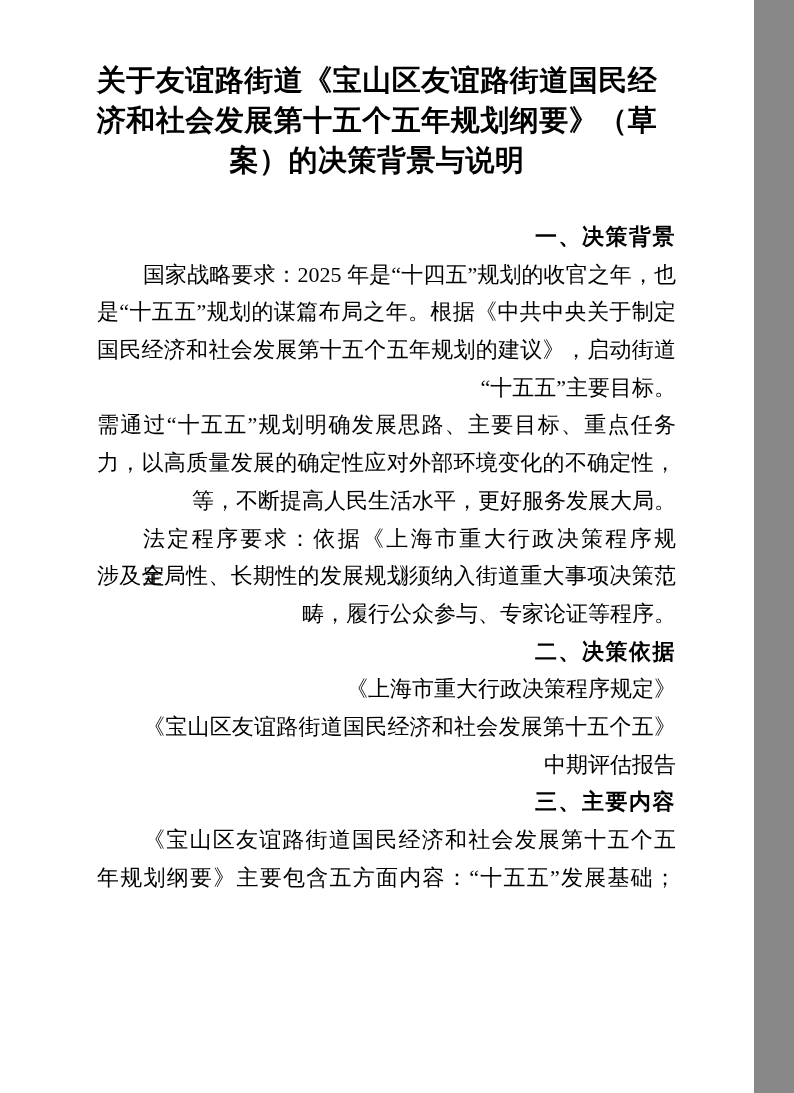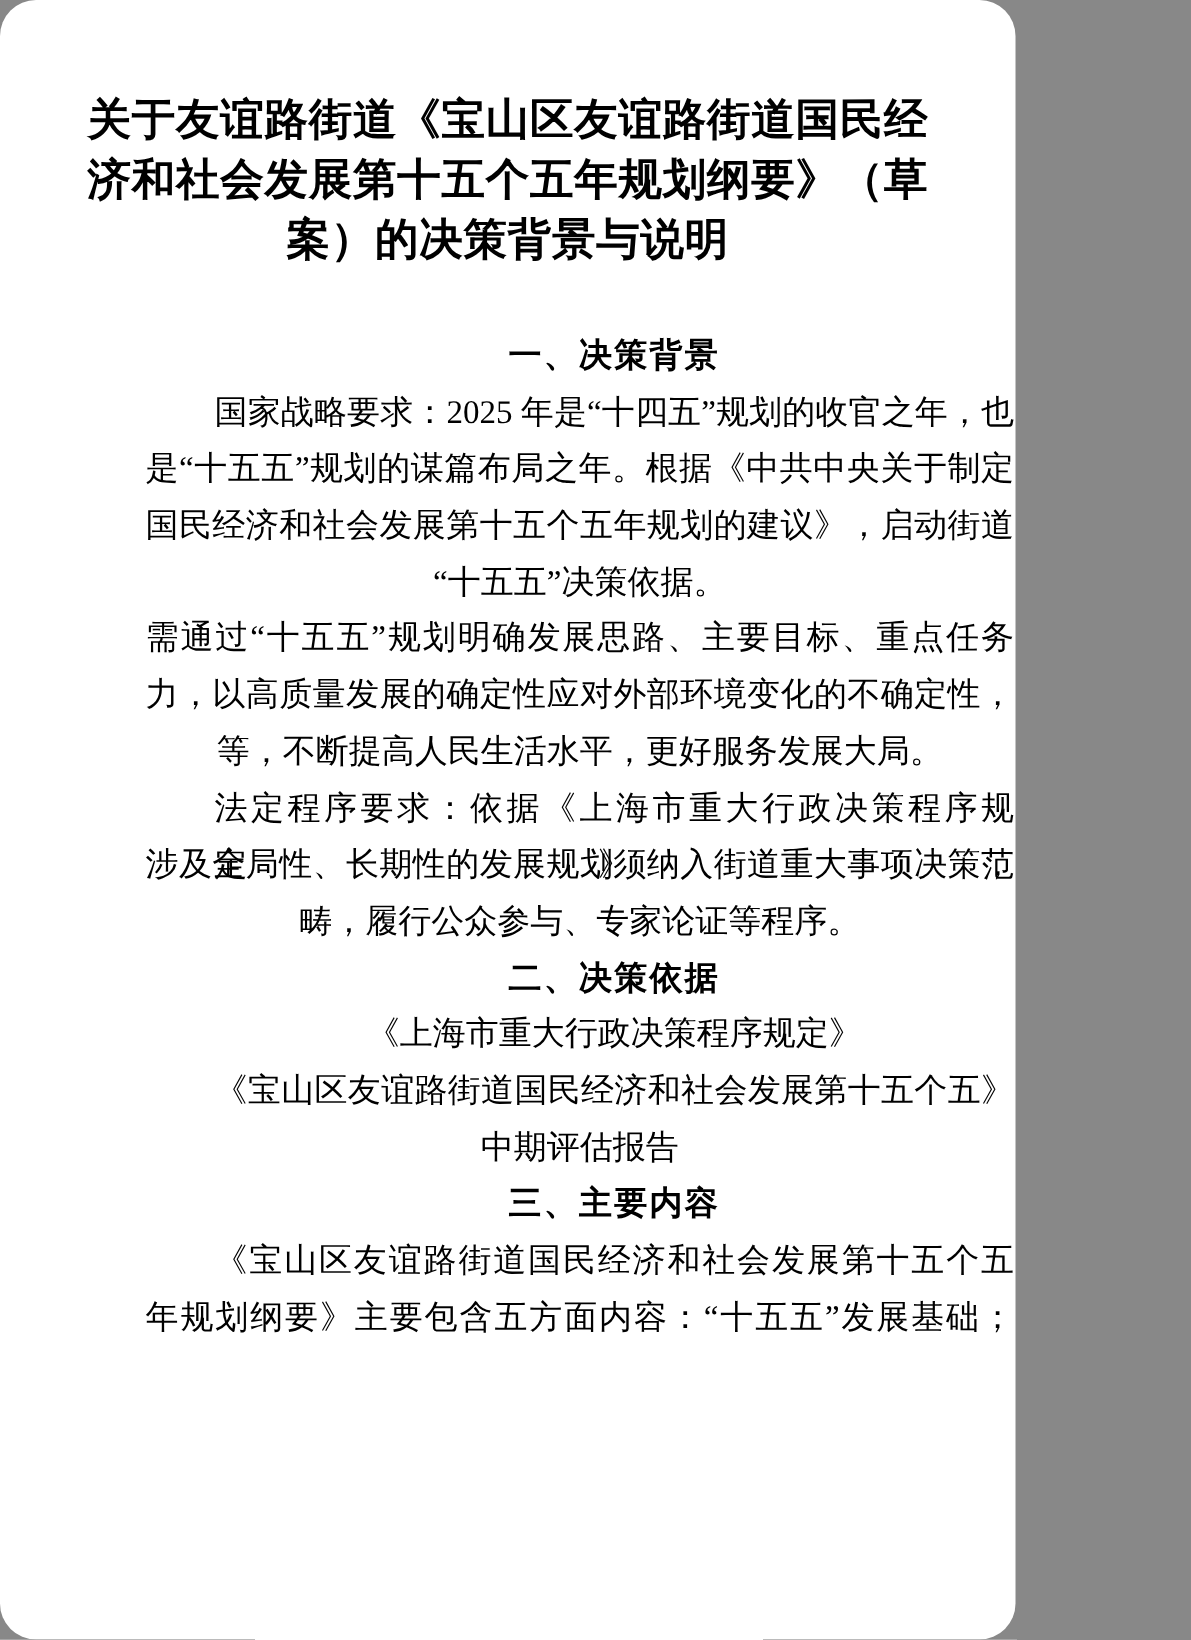--- a/index.html
+++ b/index.html
@@ -1,44 +1,43 @@
 <!DOCTYPE html>
 <html><head>
 <meta charset="utf-8">
 <style>
   html, body { margin: 0; padding: 0; background: #888; }
   .page {
-    width: 677px;
+    width: 754px;
     height: 1093px;
     background: #ffffff;
     color: #000000;
     position: relative;
     overflow: hidden;
     font-family: "Liberation Serif", "DejaVu Serif", serif;
-    border-radius: 24px;
   }
   .title-block { padding-top: 60px; }
   .title-line {
     text-align: center;
     font-size: 29px;
     font-weight: bold;
     line-height: 40px;
     letter-spacing: 0.5px;
     font-family: "Liberation Serif", "DejaVu Serif", serif;
   }
   .body-block {
     margin-top: 38px;
     margin-left: 97px;
     width: 579px;
   }
   .line {
     font-size: 22px;
     line-height: 37.7px;
     height: 37.7px;
-    text-align: center;
+    text-align: right;
   }
   .line.fill {
     text-align: justify;
     text-align-last: justify;
     -moz-text-align-last: justify;
   }
   .line.indent { padding-left: 46px; }
   .line.heading {
     font-family: "Liberation Sans", "DejaVu Sans", sans-serif;
     font-weight: bold;
@@ -57,21 +56,21 @@
     <div class="title-line">案）的决策背景与说明</div>
   </div>
 
   <div class="body-block">
 
     <div class="line indent heading">一、决策背景</div>
 
     <div class="line indent fill"><span class="bold">国家战略要求：</span><span>2025 年是“十四五”规划的收官之年，也</span></div>
     <div class="line fill">是“十五五”规划的谋篇布局之年。根据《中共中央关于制定</div>
     <div class="line fill">国民经济和社会发展第十五个五年规划的建议》，启动街道</div>
-    <div class="line">“十五五”决策依据。</div>
+    <div class="line">“十五五”主要目标。</div>
 
     <div class="line fill">需通过“十五五”规划明确发展思路、主要目标、重点任务</div>
     <div class="line fill">力，以高质量发展的确定性应对外部环境变化的不确定性，</div>
     <div class="line">等，不断提高人民生活水平，更好服务发展大局。</div>
 
     <div class="line indent fill"><span class="bold">法定程序要求：</span><span>依据《上海市重大行政决策程序规定》，</span></div>
     <div class="line fill">涉及全局性、长期性的发展规划须纳入街道重大事项决策范</div>
     <div class="line">畴，履行公众参与、专家论证等程序。</div>
 
     <div class="line indent heading">二、决策依据</div>

